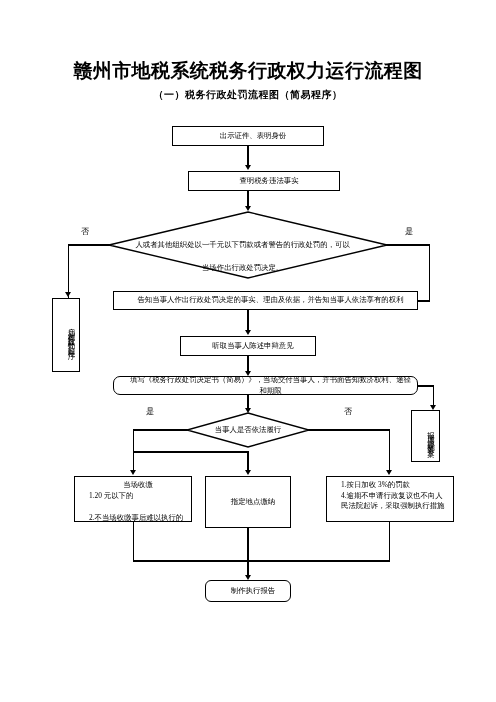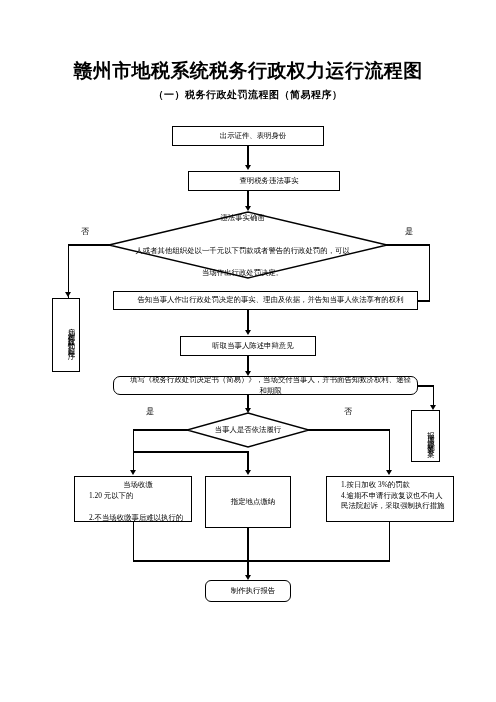--- a/index.html
+++ b/index.html
@@ -106,21 +106,21 @@
 
   <div class="ln lnv" style="left:247.4px;top:191px;height:18px;"></div>
   <div class="arrow down" style="left:244.6px;top:206px;"></div>
 
   <div class="diamond" style="left:108px;top:211px;width:280px;height:68px;">
     <svg width="280" height="68" viewBox="0 0 280 68">
       <polygon points="140,1 279,34 140,67 1,34" fill="#ffffff" stroke="#000000" stroke-width="1.4"></polygon>
     </svg>
     <div class="dlabel">
       <span>
-        <span>违法事实确凿</span><br>
+        <br>
         <br>
         <span>人或者其他组织处以一千元以下罚款或者警告的行政处罚的，可以</span><br>
         <span>当场作出行政处罚决定。</span>
       </span>
     </div>
   </div>
 
   <div class="yn" style="left:81px;top:226px;">否</div>
   <div class="yn" style="left:405px;top:226px;">是</div>
 

